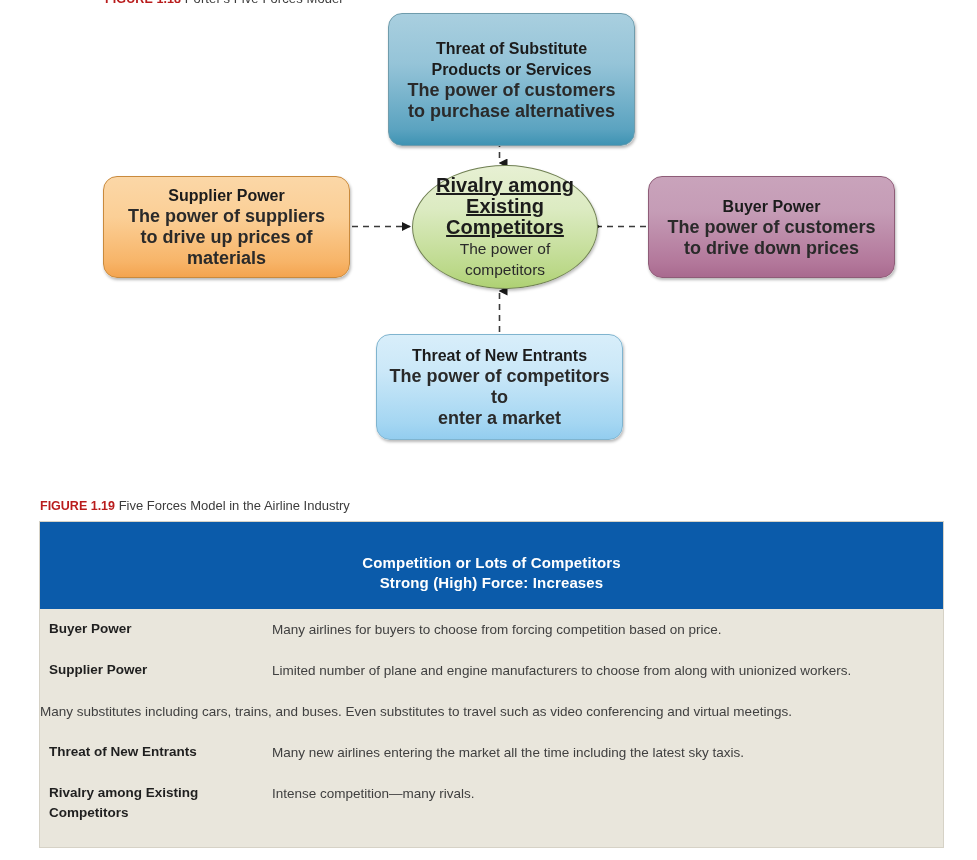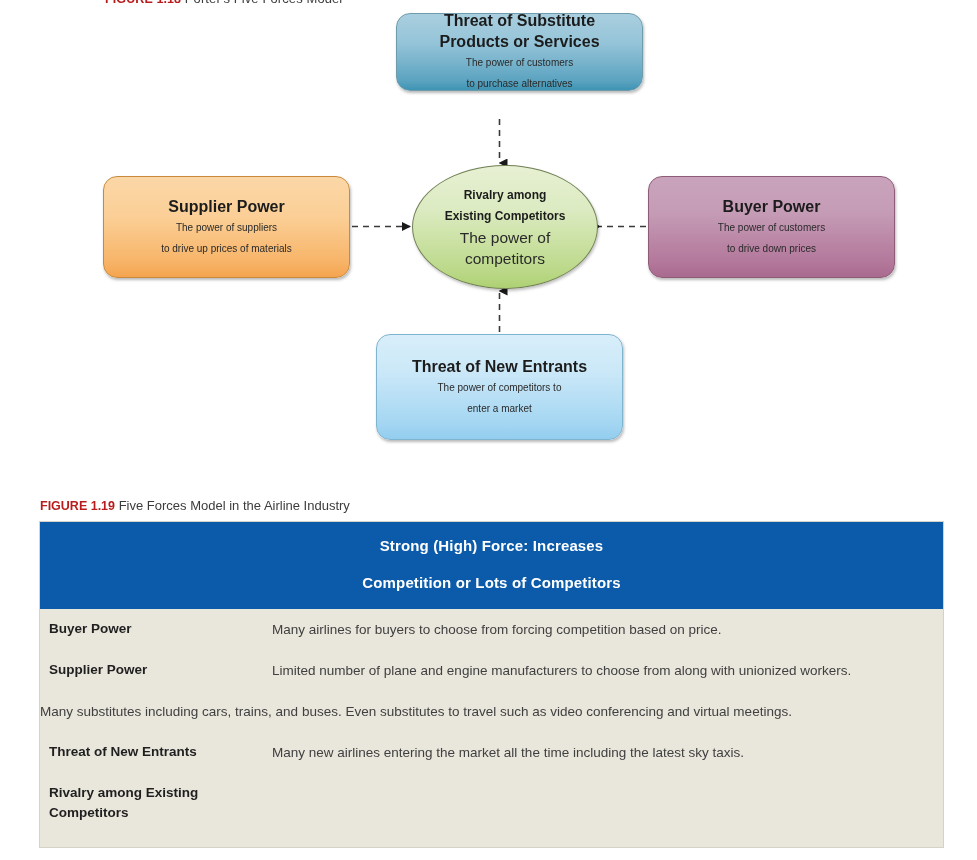--- a/index.html
+++ b/index.html
@@ -58,32 +58,32 @@
     padding: 6px 10px;
     box-shadow: 1px 2px 3px rgba(0,0,0,0.28);
   }
   .node .t-bold {
     font-weight: bold;
     font-size: 16px;
     line-height: 21px;
     color: #1c1c1c;
   }
   .node .t-norm {
-    font-weight: normal;
-    font-size: 10px;
+    font-weight: bold;
+    font-size: 18px;
     line-height: 21px;
     color: #2a2a2a;
   }
 
   
   #node-substitutes {
-    left: 396px;
+    left: 388px;
     top: 13px;
     width: 247px;
-    height: 78px;
+    height: 133px;
     background: linear-gradient(to bottom, #a9cfdf 0%, #95c4d8 38%, #5ba3c0 88%, #3e93b3 100%);
     border-color: #6f9cac;
     text-align: right;
   }
   
   #node-supplier {
     left: 103px;
     top: 176px;
     width: 247px;
     height: 102px;
@@ -120,21 +120,21 @@
     border: 1px solid #6f7f52;
     background: linear-gradient(to bottom, #e7f0d3 0%, #dcebc2 35%, #bcd98a 85%, #aed173 100%);
     box-sizing: border-box;
     display: flex;
     flex-direction: column;
     align-items: center;
     justify-content: center;
     text-align: center;
     box-shadow: 1px 2px 3px rgba(0,0,0,0.25);
   }
-  #node-rivalry .t-bold { font-size: 12px; line-height: 21px; font-weight: bold; color: #1c1c1c; }
+  #node-rivalry .t-bold { font-size: 20px; line-height: 21px; font-weight: bold; color: #1c1c1c; text-decoration: underline; }
   #node-rivalry .t-norm { font-size: 15.5px; line-height: 21px; color: #2a2a2a; text-align: center; }
 
   .connectors {
     position: absolute;
     left: 0; top: 0;
     width: 977px;
     height: 470px;
     pointer-events: none;
   }
 
@@ -267,36 +267,37 @@
   </div>
 </div>
 
 <div class="fig19-caption">
   <span class="fig-label">FIGURE 1.19</span>
   <span class="fig-title">Five Forces Model in the Airline Industry</span>
 </div>
 
 <div class="table-wrap">
   <div class="table-header">
+    <div class="hline second">Competition or Lots of Competitors</div>
     <div class="hline">Strong (High) Force: Increases</div>
-    <div class="hline second">Competition or Lots of Competitors</div>
   </div>
 
   <div class="trow">
     <div class="tcell-label">Buyer Power</div>
     <div class="tcell-desc">Many airlines for buyers to choose from forcing competition based on price.</div>
   </div>
   <div class="trow">
     <div class="tcell-label">Supplier Power</div>
     <div class="tcell-desc">Limited number of plane and engine manufacturers to choose from along with unionized workers.</div>
   </div>
   <div class="trow">
     <div class="tcell-desc">Many substitutes including cars, trains, and buses. Even substitutes to travel such as video conferencing and virtual meetings.</div>
   </div>
   <div class="trow">
     <div class="tcell-label">Threat of New Entrants</div>
     <div class="tcell-desc">Many new airlines entering the market all the time including the latest sky taxis.</div>
   </div>
   <div class="trow">
     <div class="tcell-label">Rivalry among Existing Competitors</div>
+    <div class="tcell-desc">Intense competition—many rivals.</div>
   </div>
   <div class="table-foot"></div>
 </div>
 
 </body></html>

